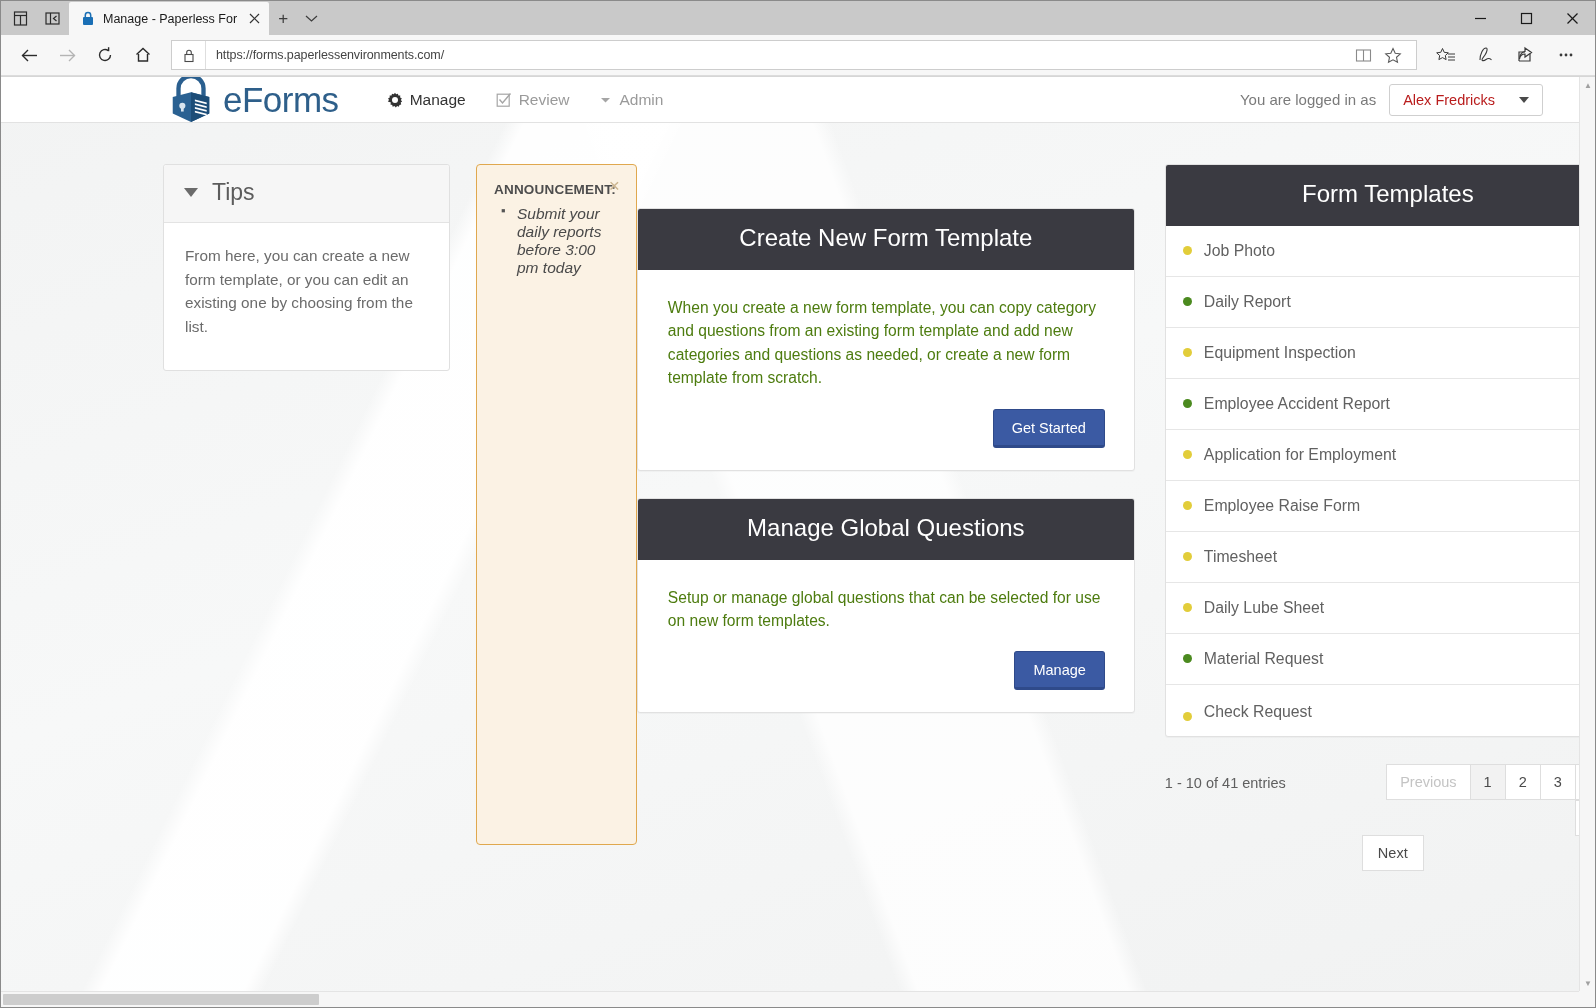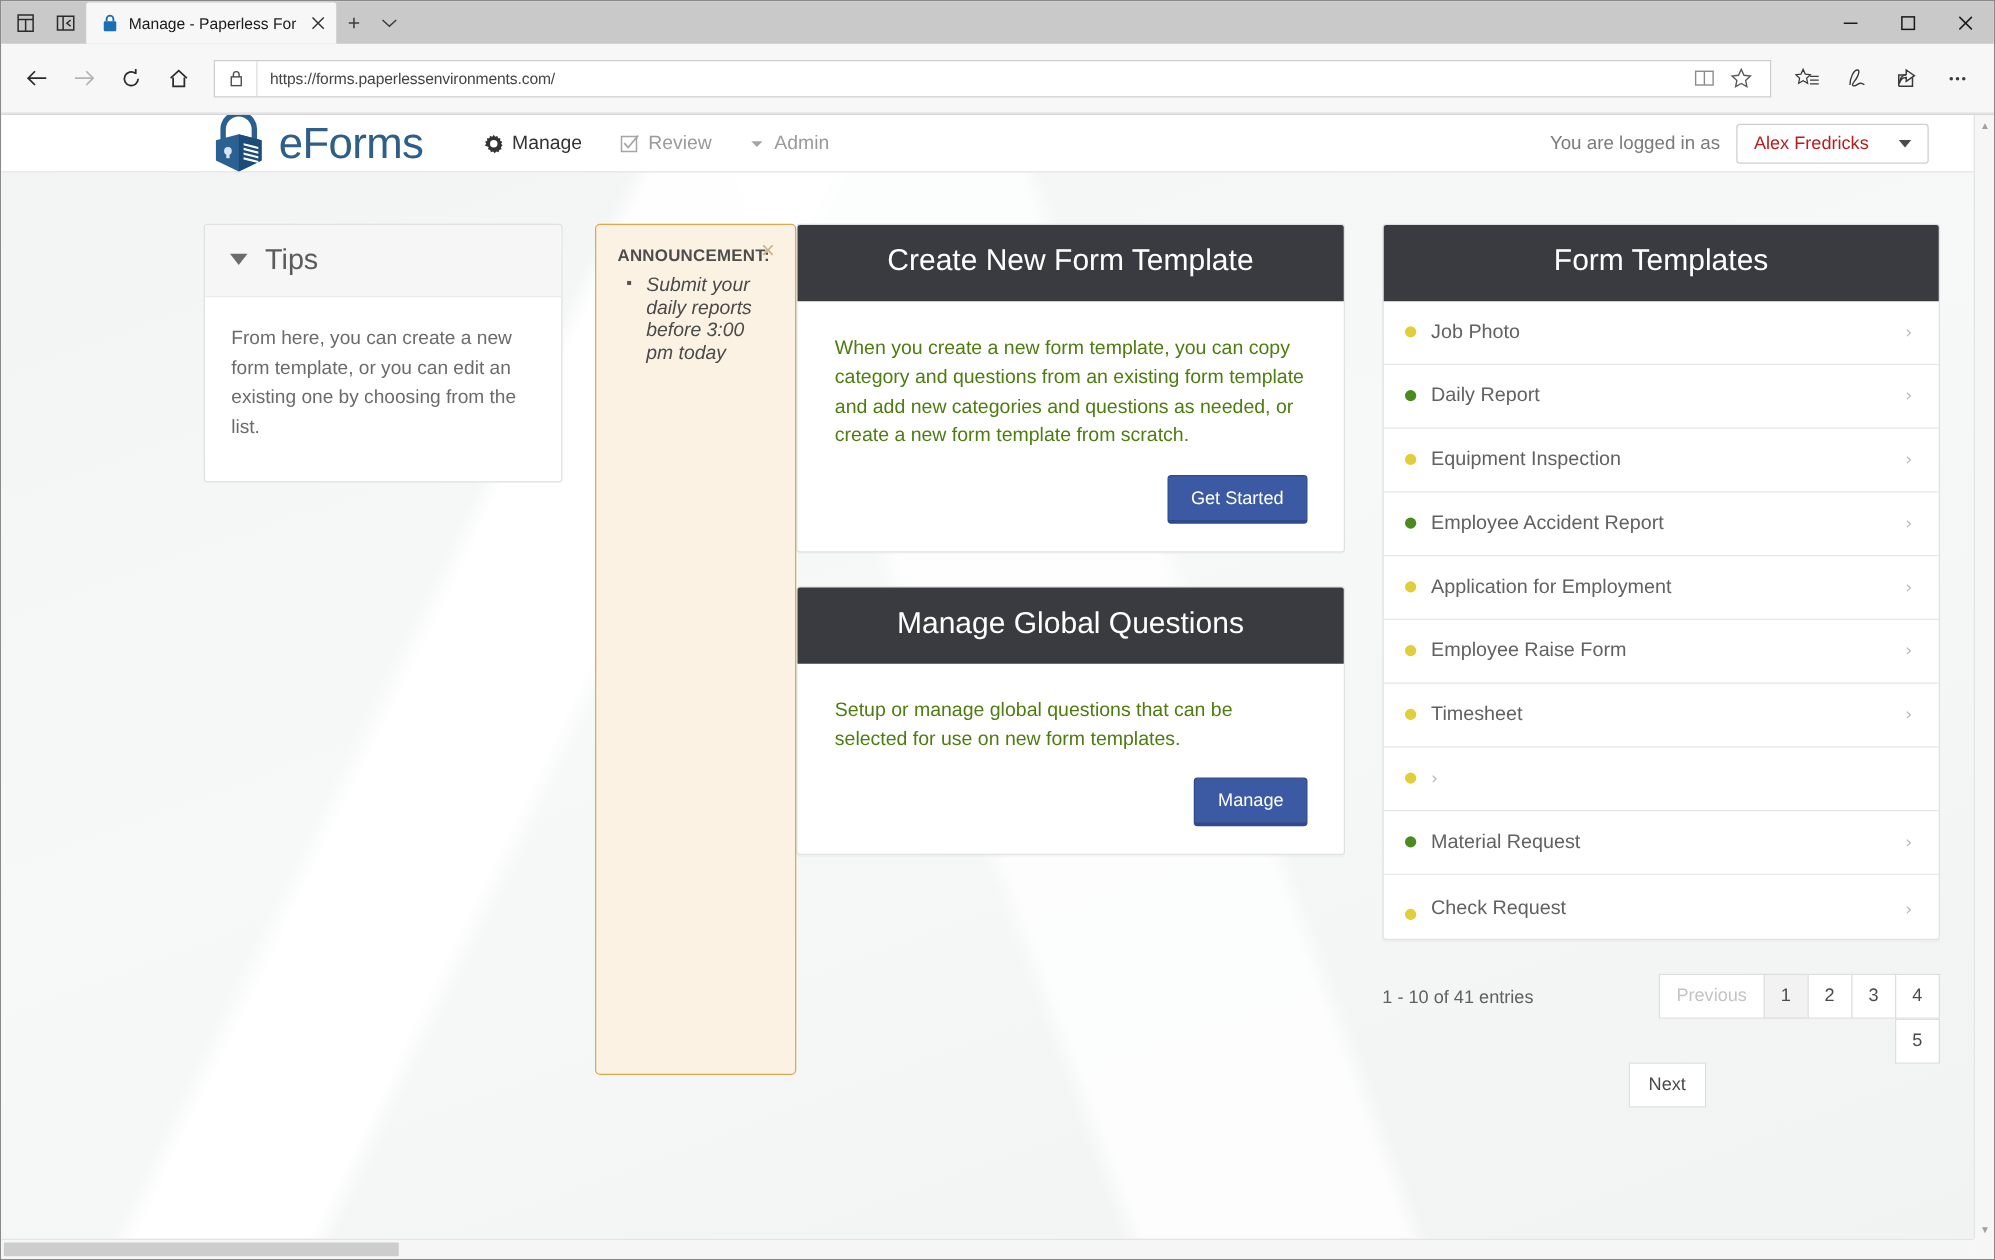--- a/index.html
+++ b/index.html
@@ -90,21 +90,21 @@
     height: 34px;
     display: flex;
   }
   .wc {
     width: 46px; height: 34px;
     display: flex; align-items: center; justify-content: center;
     color: #1a1a1a;
   }
 
   .toolbar {
-    height: 56px;
+    height: 41px;
     background: #f7f7f7;
     display: flex;
     align-items: center;
     padding: 0 10px;
     gap: 2px;
     flex-shrink: 0;
     border-bottom: 1px solid #dcdcdc;
   }
   .nav-btn {
     width: 36px; height: 32px;
@@ -315,21 +315,21 @@
     color: #cbb48e;
     cursor: pointer;
     line-height: 1;
   }
 
   .panels-row {
     display: flex;
     gap: 30px;
     align-items: flex-start;
   }
-  .col-a { width: 439px; flex-shrink: 0; }
+  .col-a { width: 498px; flex-shrink: 0; margin-top: 44px; }
   .col-b { width: 446px; flex-shrink: 0; }
 
   .card {
     background: #ffffff;
     border: 1px solid #e1e1e1;
     border-radius: 3px;
     margin-bottom: 27px;
     box-shadow: 0 1px 1px rgba(0,0,0,0.03);
   }
   .card-head {
@@ -757,20 +757,21 @@
                       <span class="tmpl-label">Employee Raise Form</span>
                       <span class="chev">›</span>
                     </div>
                     <div class="tmpl-row">
                       <span class="dot" style="background: rgb(226, 205, 58);"></span>
                       <span class="tmpl-label">Timesheet</span>
                       <span class="chev">›</span>
                     </div>
                     <div class="tmpl-row">
                       <span class="dot" style="background: rgb(226, 205, 58);"></span>
+                      <span class="tmpl-label">Daily Lube Sheet</span>
                       <span class="chev">›</span>
                     </div>
                     <div class="tmpl-row">
                       <span class="dot" style="background: rgb(75, 138, 31);"></span>
                       <span class="tmpl-label">Material Request</span>
                       <span class="chev">›</span>
                     </div>
                     <div class="tmpl-row">
                       <span class="dot" style="background: rgb(226, 205, 58);"></span>
                       <span class="tmpl-label">Check Request</span>

